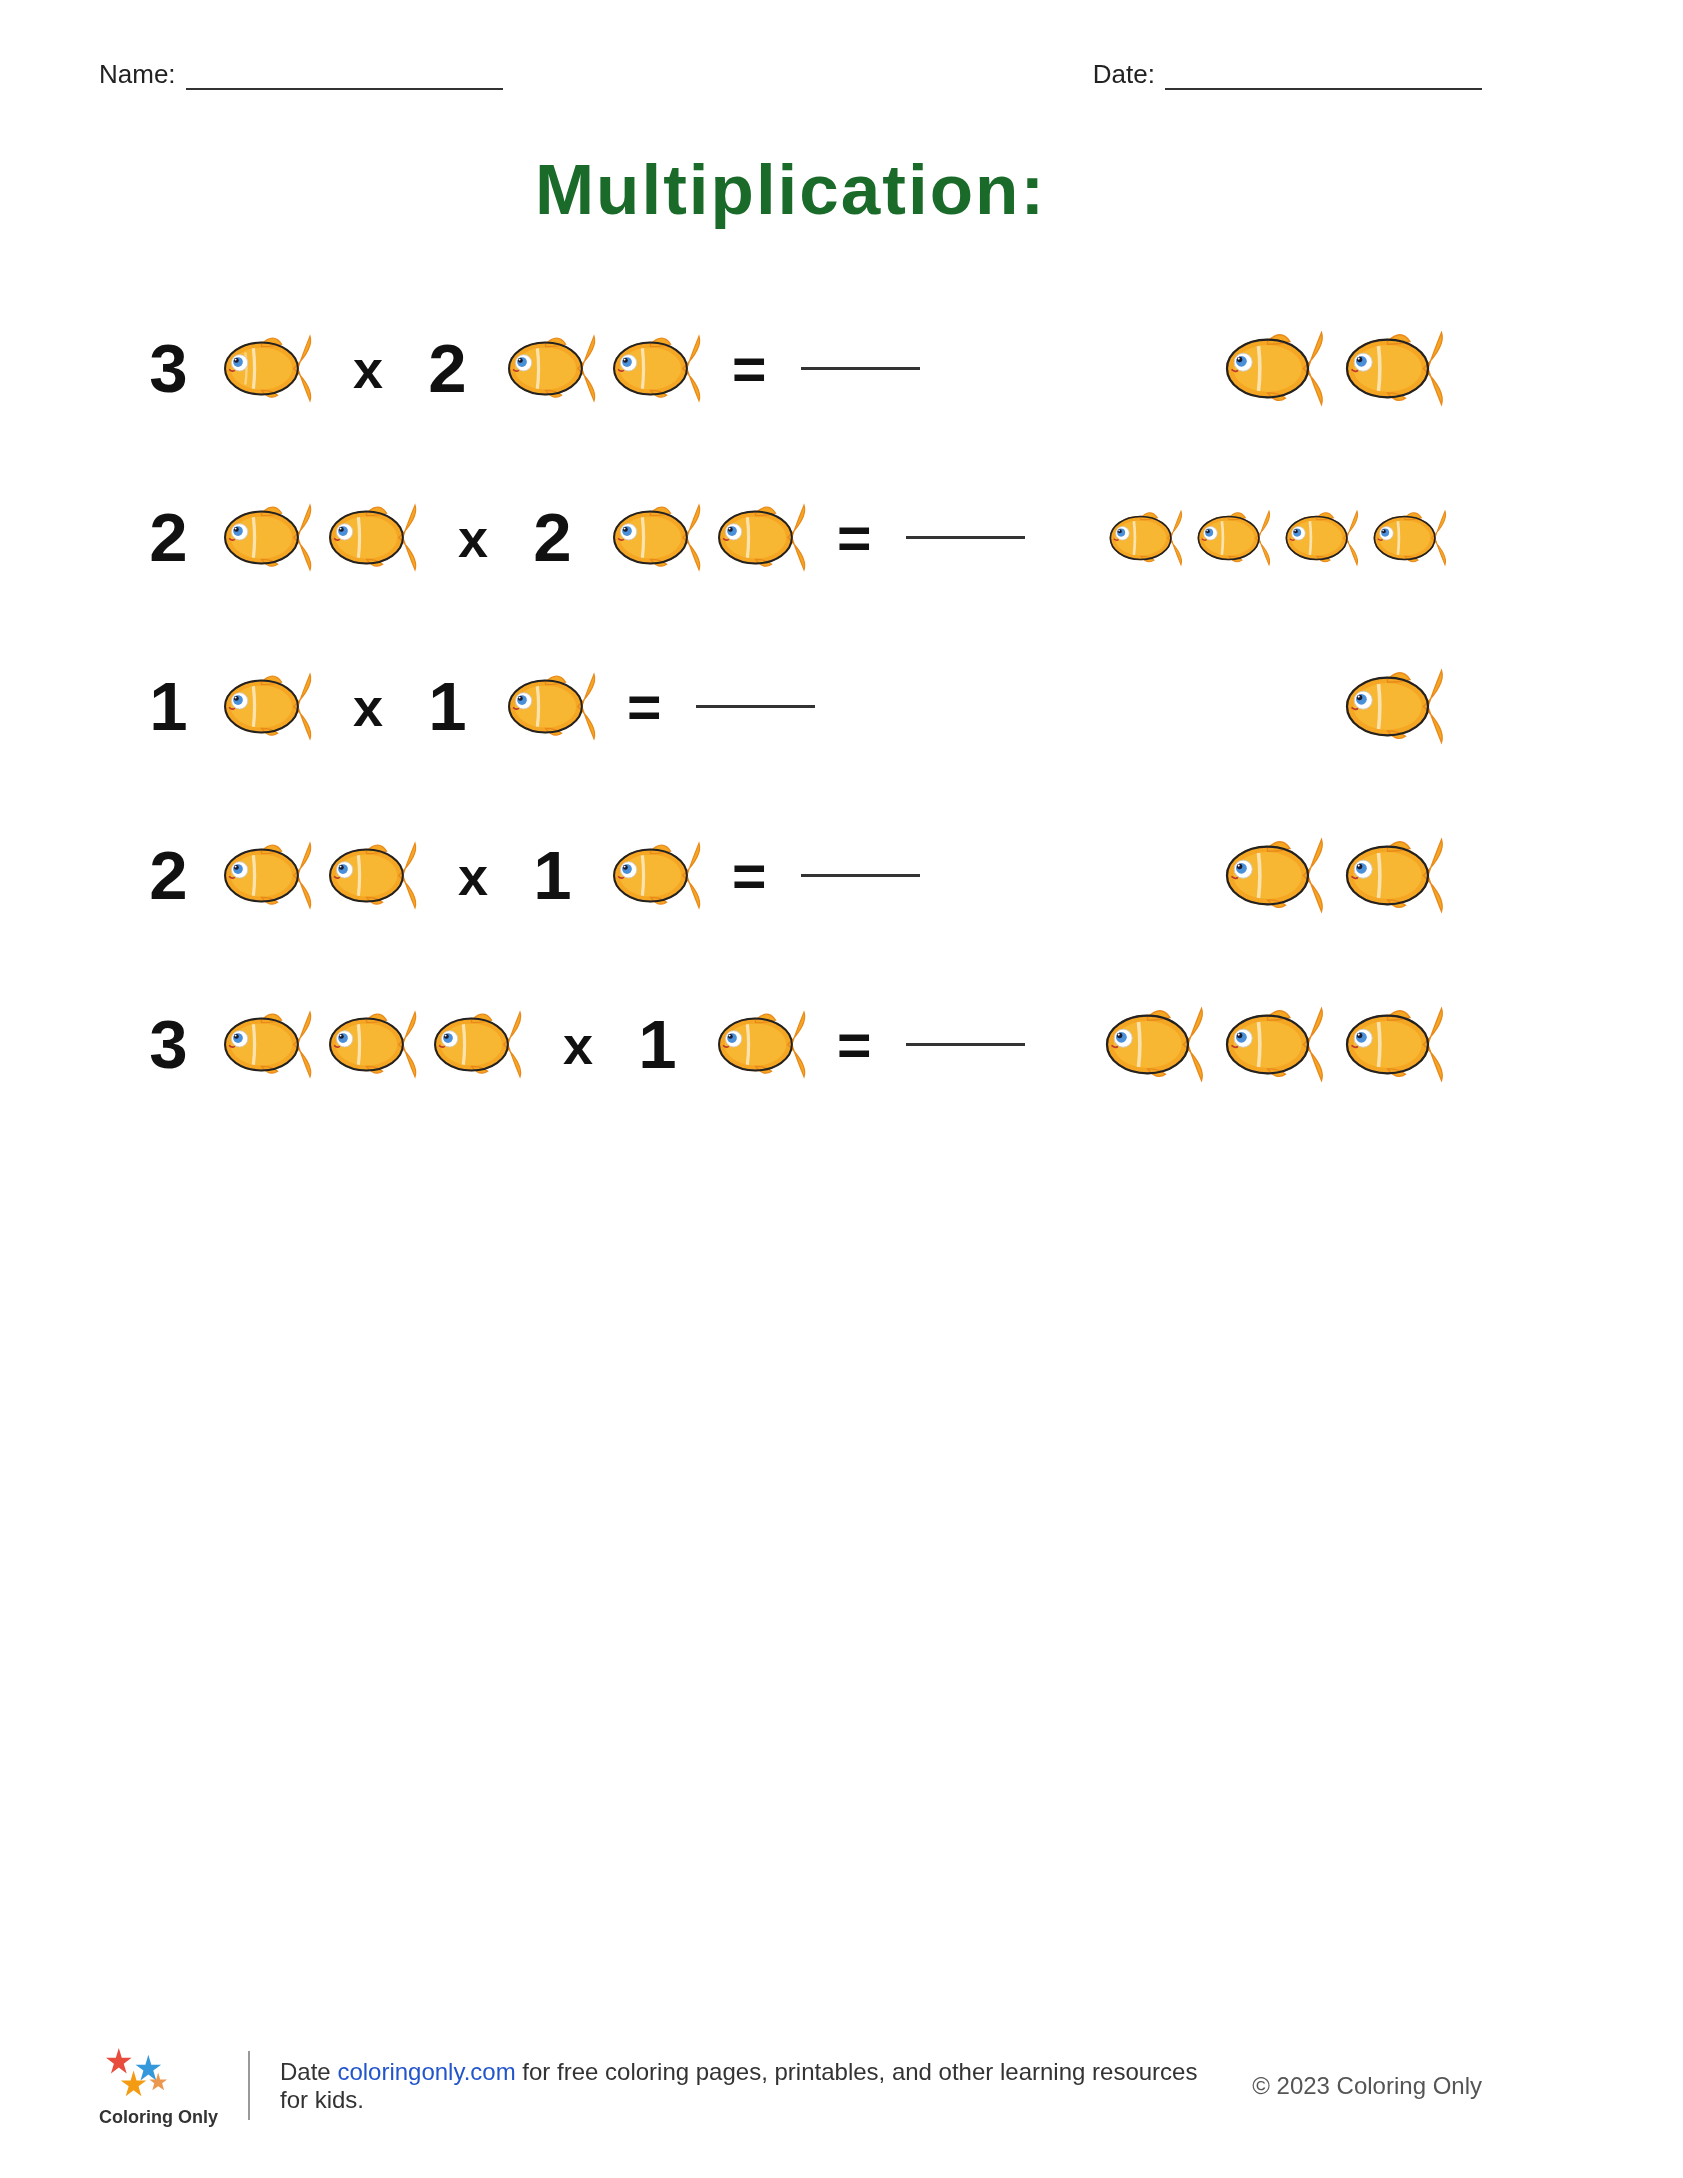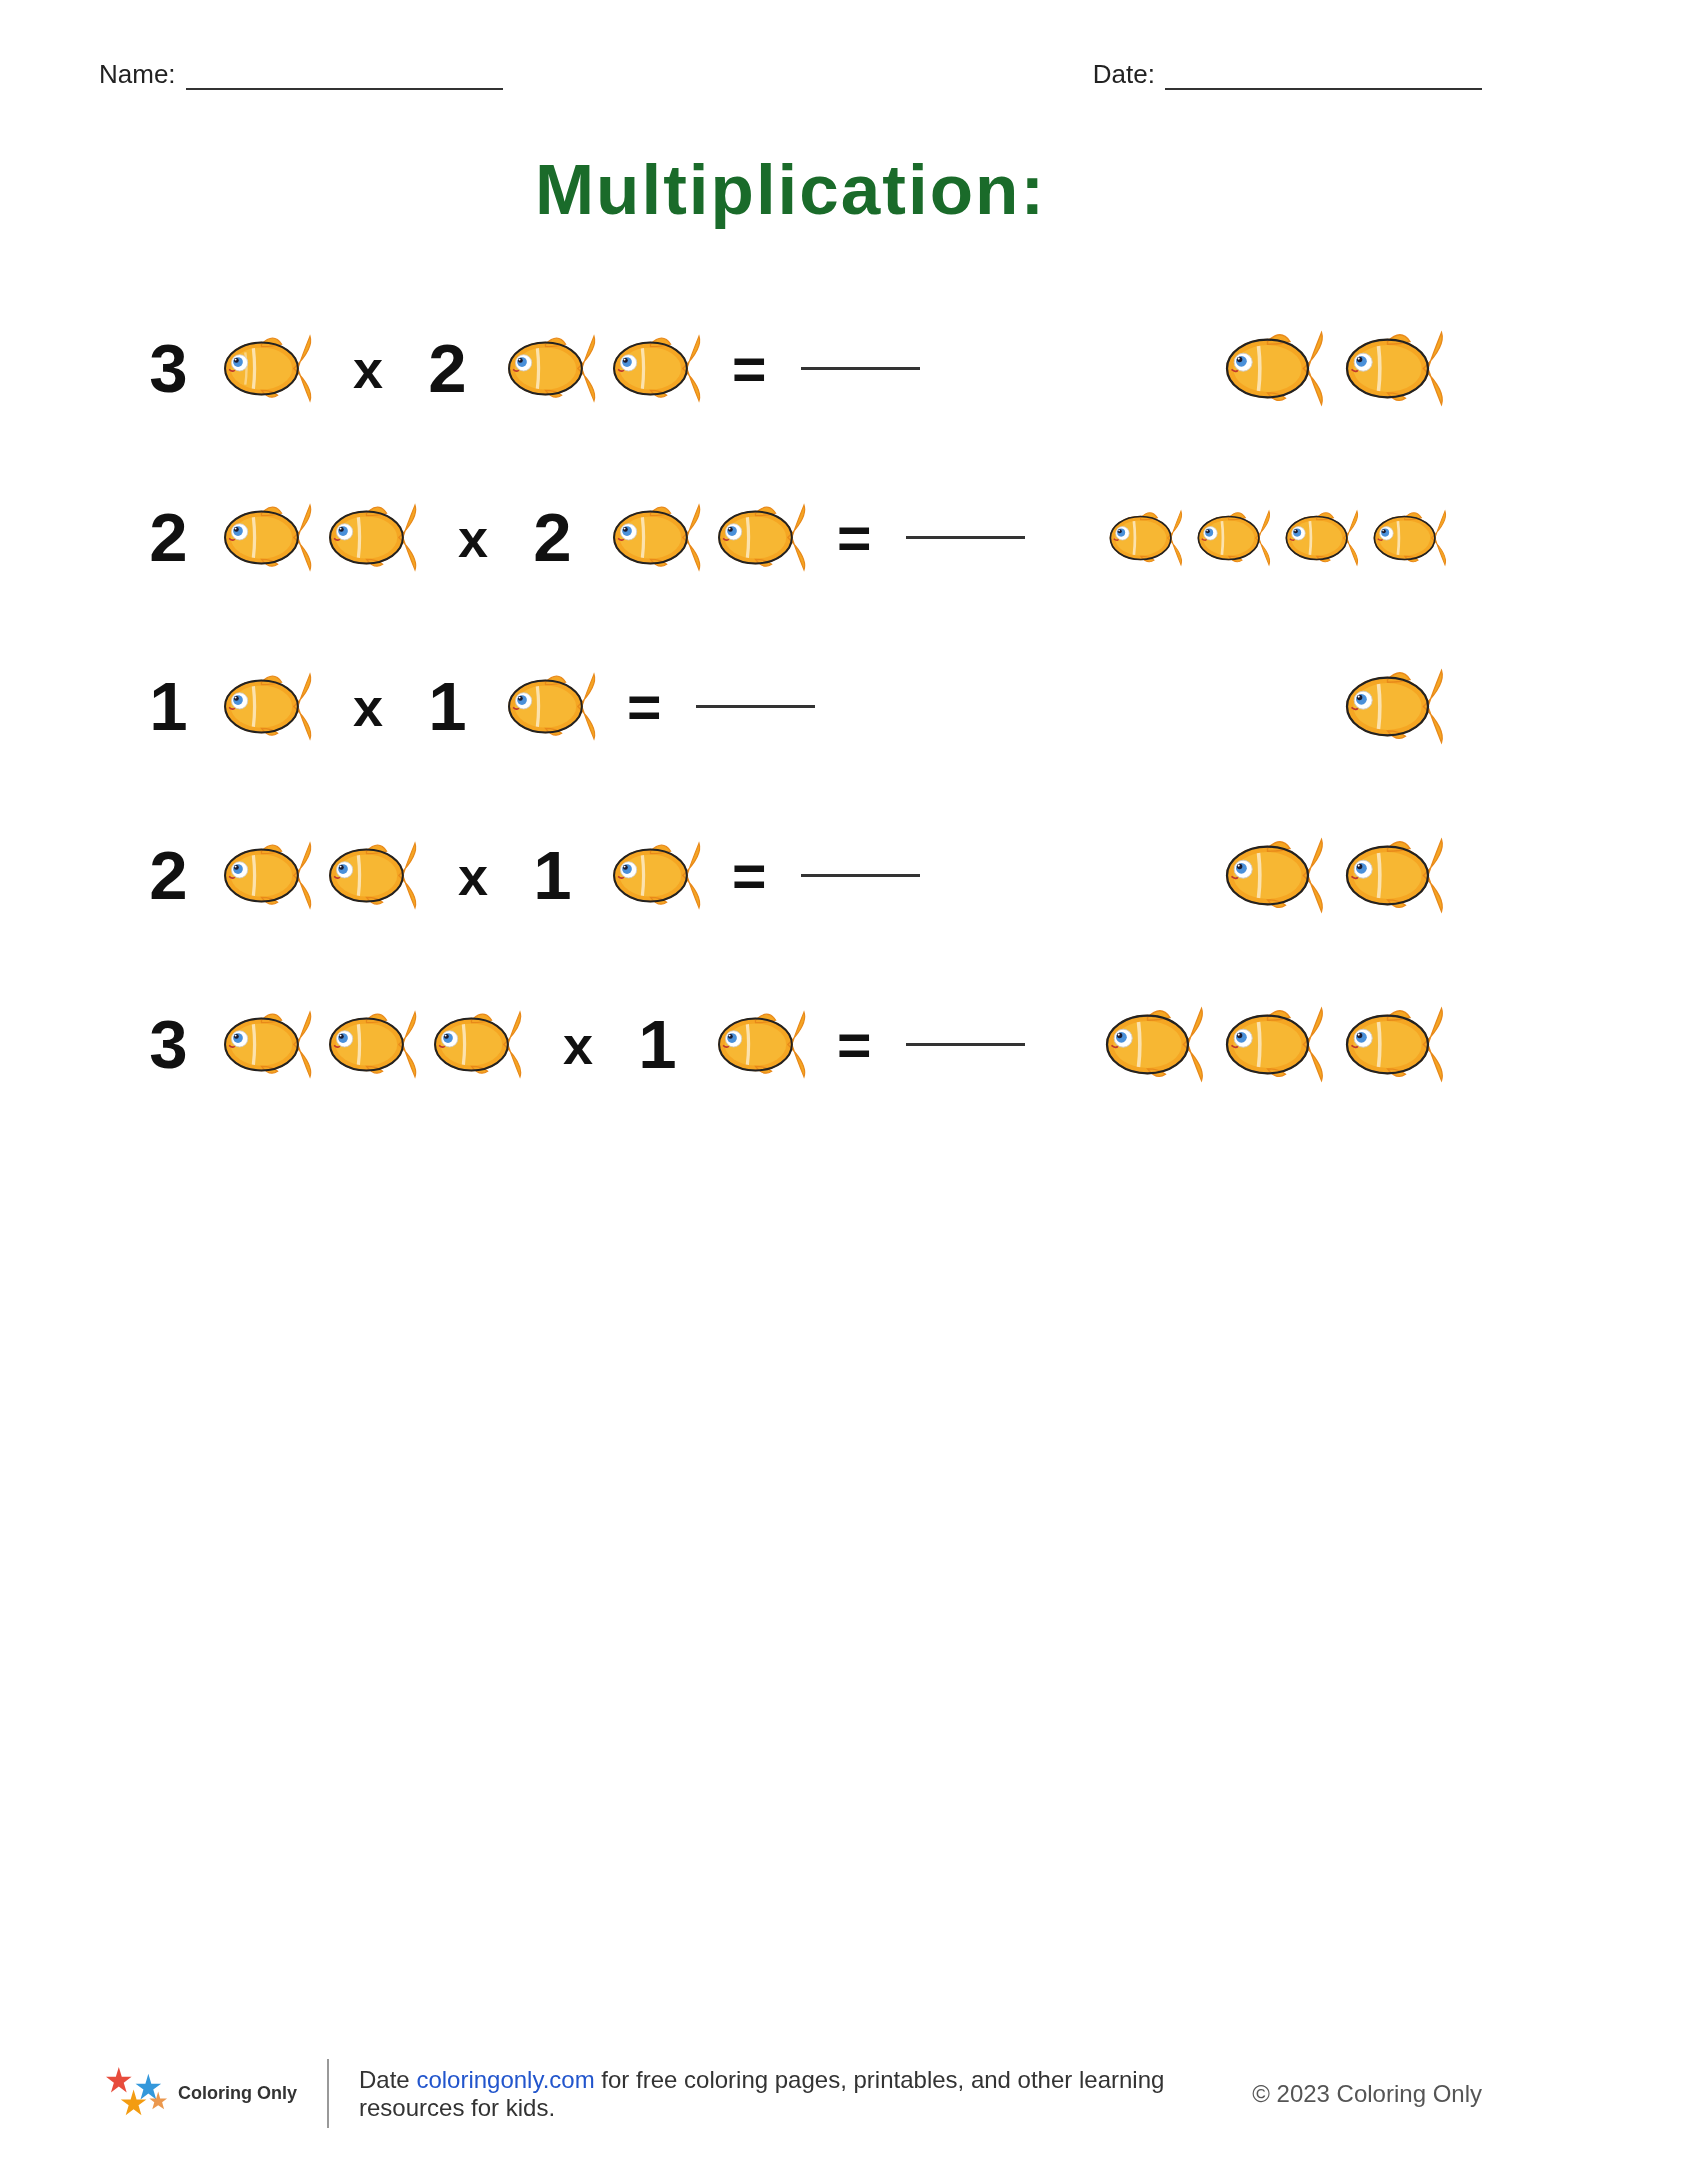--- a/index.html
+++ b/index.html
@@ -137,21 +137,22 @@
       bottom: 50px;
       left: 99px;
       right: 99px;
       display: flex;
       align-items: center;
       gap: 30px;
       border-top: none;
     }
     .footer-logo {
       display: flex;
-      align-items: center;
+      flex-direction: column;
+      align-items: flex-start;
       min-width: 99px;
     }
     .footer-logo-icon {
       width: 79px;
       height: 64px;
     }
     .footer-logo-text {
       font-size: 18px;
       color: #333;
       font-weight: bold;

